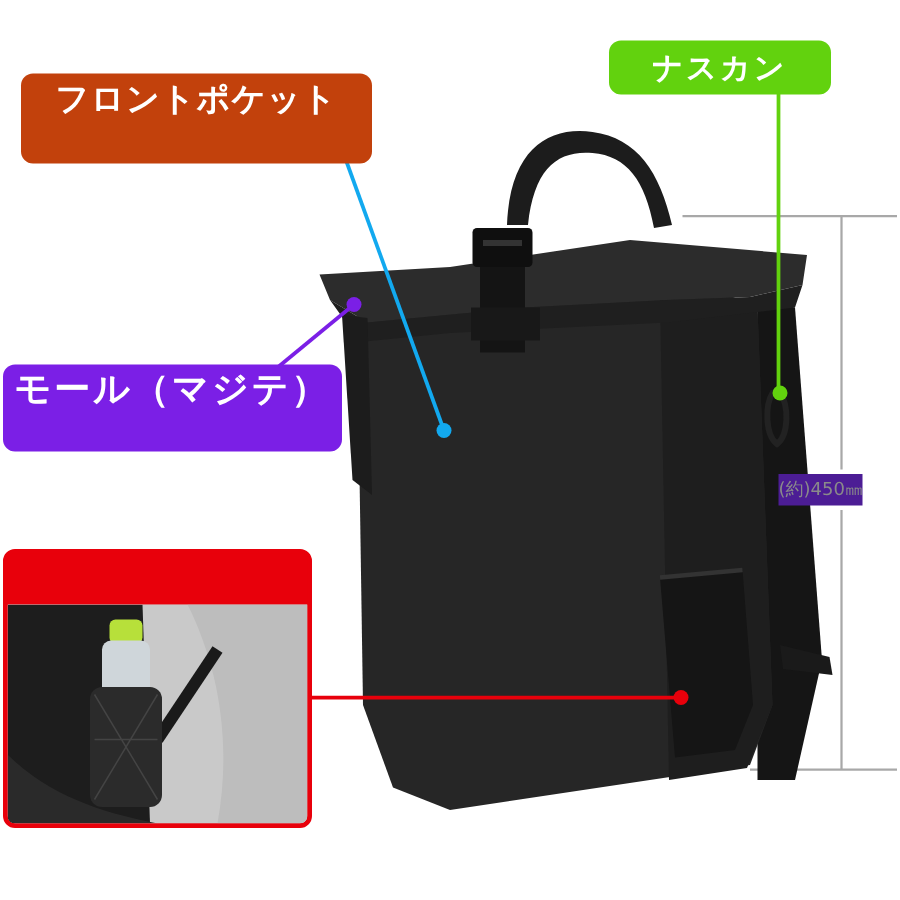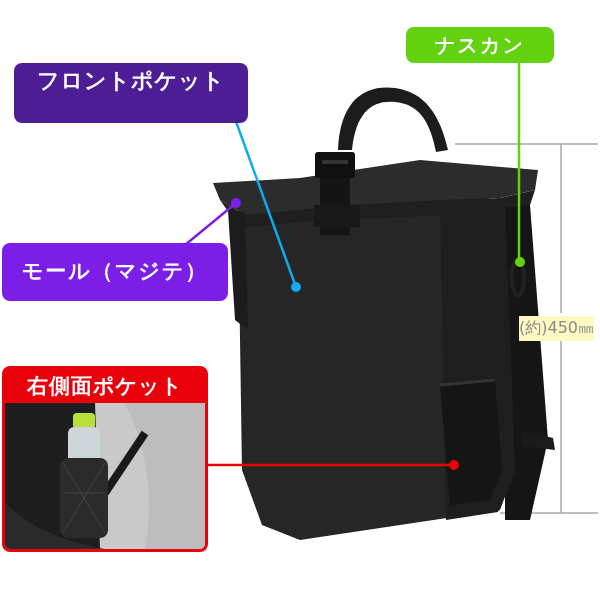--- a/index.html
+++ b/index.html
@@ -3,33 +3,33 @@
 <meta charset="utf-8">
 <style>
   html, body { margin:0; padding:0; background:#ffffff; }
   body { width:600px; height:600px; position:relative; overflow:hidden;
          font-family:"DejaVu Sans","Liberation Sans",sans-serif; }
   .abs { position:absolute; }
   .callout { position:absolute; color:#fff; font-weight:bold; text-align:center;
              border-radius:8px; box-sizing:border-box; }
   .callout .t1 { display:block; white-space:nowrap; }
   .callout .t2 { display:block; white-space:nowrap; }
-  #front { left:14px; top:63px; width:234px; height:60px; background:#4c1d95; }
+  #front { left:14px; top:49px; width:234px; height:60px; background:#c2410c; }
   #front .t1 { font-size:22px; line-height:28px; padding-top:4px; letter-spacing:1px; }
   #front .t2 { font-size:15px; line-height:20px; }
   #molle { left:2px; top:243px; width:226px; height:58px; background:#7b1fe6; }
-  #molle .t1 { font-size:21px; line-height:27px; padding-top:15px; letter-spacing:2px; }
+  #molle .t1 { font-size:24px; line-height:27px; padding-top:3px; letter-spacing:2px; }
   #molle .t2 { font-size:14px; line-height:20px; }
   #nas { left:406px; top:27px; width:148px; height:36px; background:#62d20e; }
   #nas .t1 { font-size:20px; line-height:36px; letter-spacing:2px; }
   #side { left:2px; top:366px; width:206px; height:186px; border:3px solid #e8000b;
           border-radius:8px; background:#e8000b; overflow:hidden; }
   #side .t1 { font-size:21px; line-height:34px; letter-spacing:1px; }
   .inset { position:absolute; left:0; top:34px; width:200px; height:146px; background:#cfcfcf; overflow:hidden; border-radius:0 0 5px 5px; }
-  .dim-label { position:absolute; left:519px; top:316px; font-size:16px; color:#8a8a8a; background:#fef9c3; padding:2px 0; white-space:nowrap; }
+  .dim-label { position:absolute; left:519px; top:316px; font-size:12px; color:#8a8a8a; background:#4c1d95; padding:2px 0; white-space:nowrap; }
 </style>
 </head>
 <body>
 
 <svg class="abs" style="left:0;top:0" width="600" height="600" viewBox="0 0 600 600">
 
   <g stroke="#a8a8a8" stroke-width="1.5">
     <line x1="455" y1="144" x2="598" y2="144"></line>
     <line x1="500" y1="513" x2="598" y2="513"></line>
     <line x1="561" y1="144" x2="561" y2="313"></line>
@@ -78,21 +78,20 @@
 
 <div class="callout" id="molle">
   <span class="t1">モール（マジテ）</span>
 </div>
 
 <div class="callout" id="nas">
   <span class="t1">ナスカン</span>
 </div>
 
 <div class="callout" id="side">
-  <span class="t1">右側面ポケット</span>
   <div class="inset">
     <svg width="200" height="146" viewBox="0 0 200 146">
       <rect width="200" height="146" fill="#c9c9c9"></rect>
       <path d="M120,0 L200,0 L200,146 L140,146 C150,90 140,40 120,0 Z" fill="#bdbdbd"></path>
       <path d="M0,0 L90,0 L95,146 L0,146 Z" fill="#1d1d1d"></path>
       <path d="M0,100 C30,130 70,140 100,146 L0,146 Z" fill="#2a2a2a"></path>
       <line x1="100" y1="90" x2="140" y2="30" stroke="#1a1a1a" stroke-width="8"></line>
       <rect x="68" y="10" width="22" height="16" rx="4" fill="#b7e03a"></rect>
       <rect x="63" y="24" width="32" height="50" rx="6" fill="#cfd6da"></rect>
       <rect x="55" y="55" width="48" height="80" rx="8" fill="#2b2b2b"></rect>

